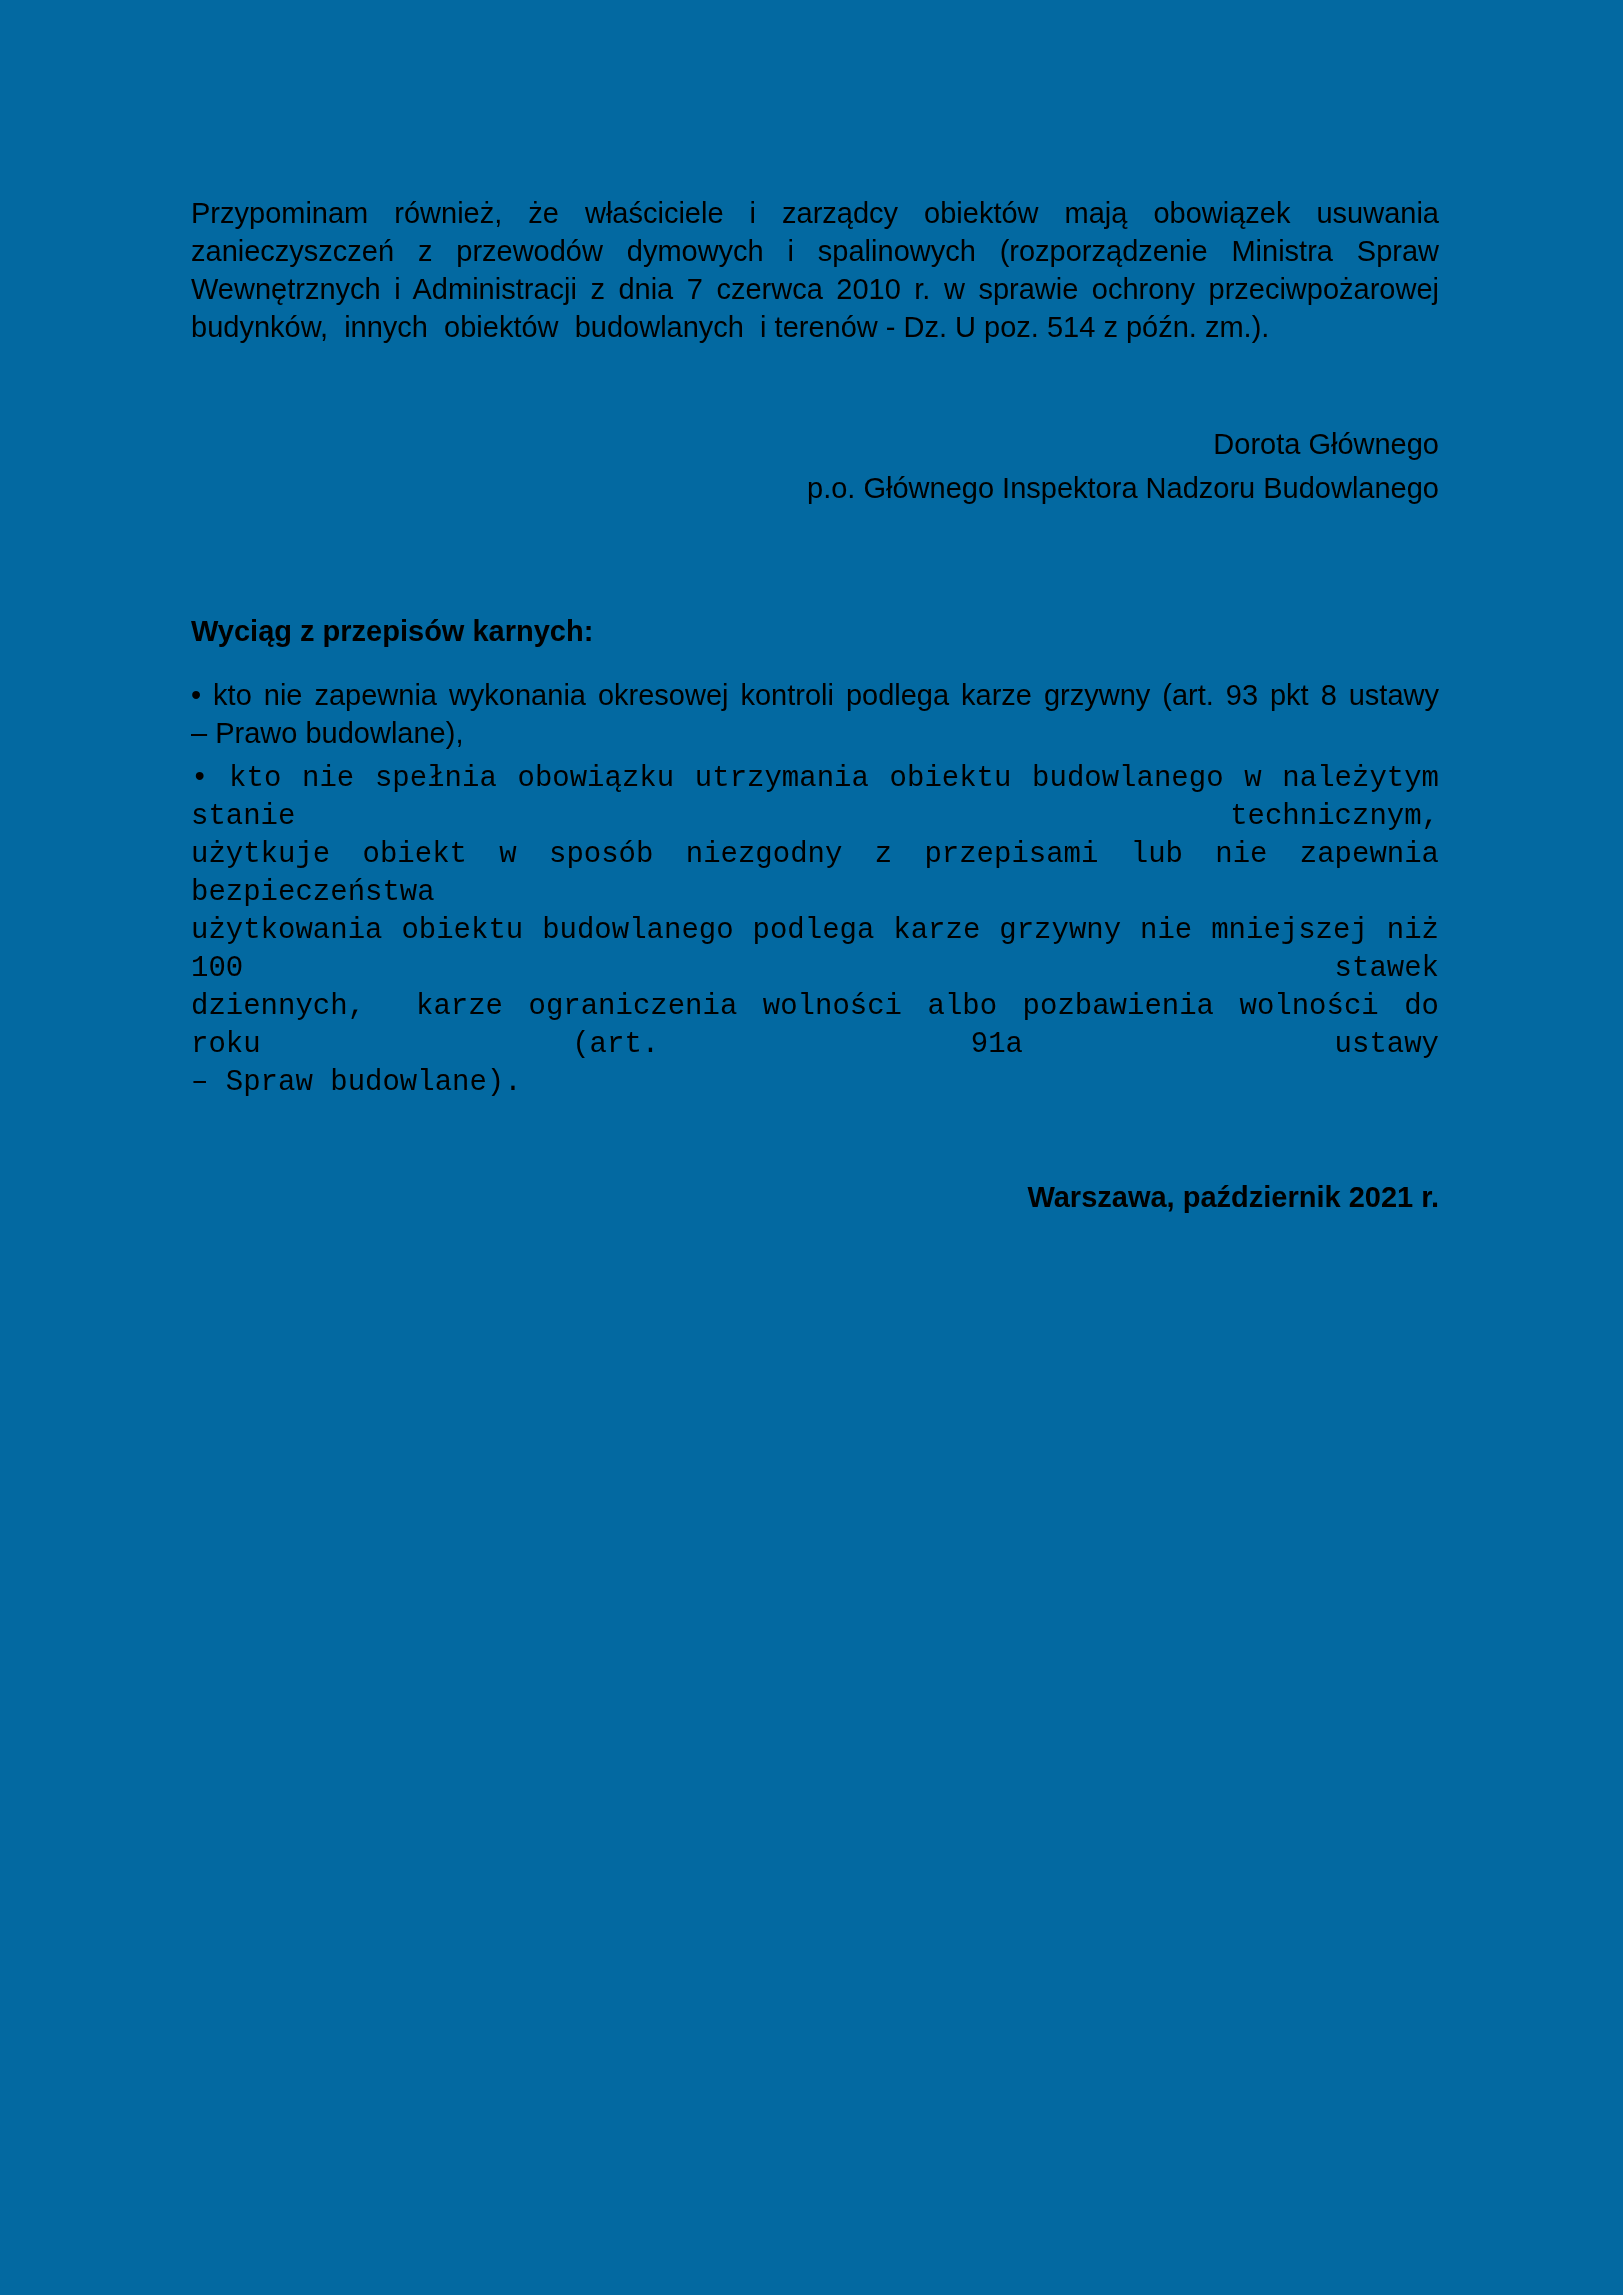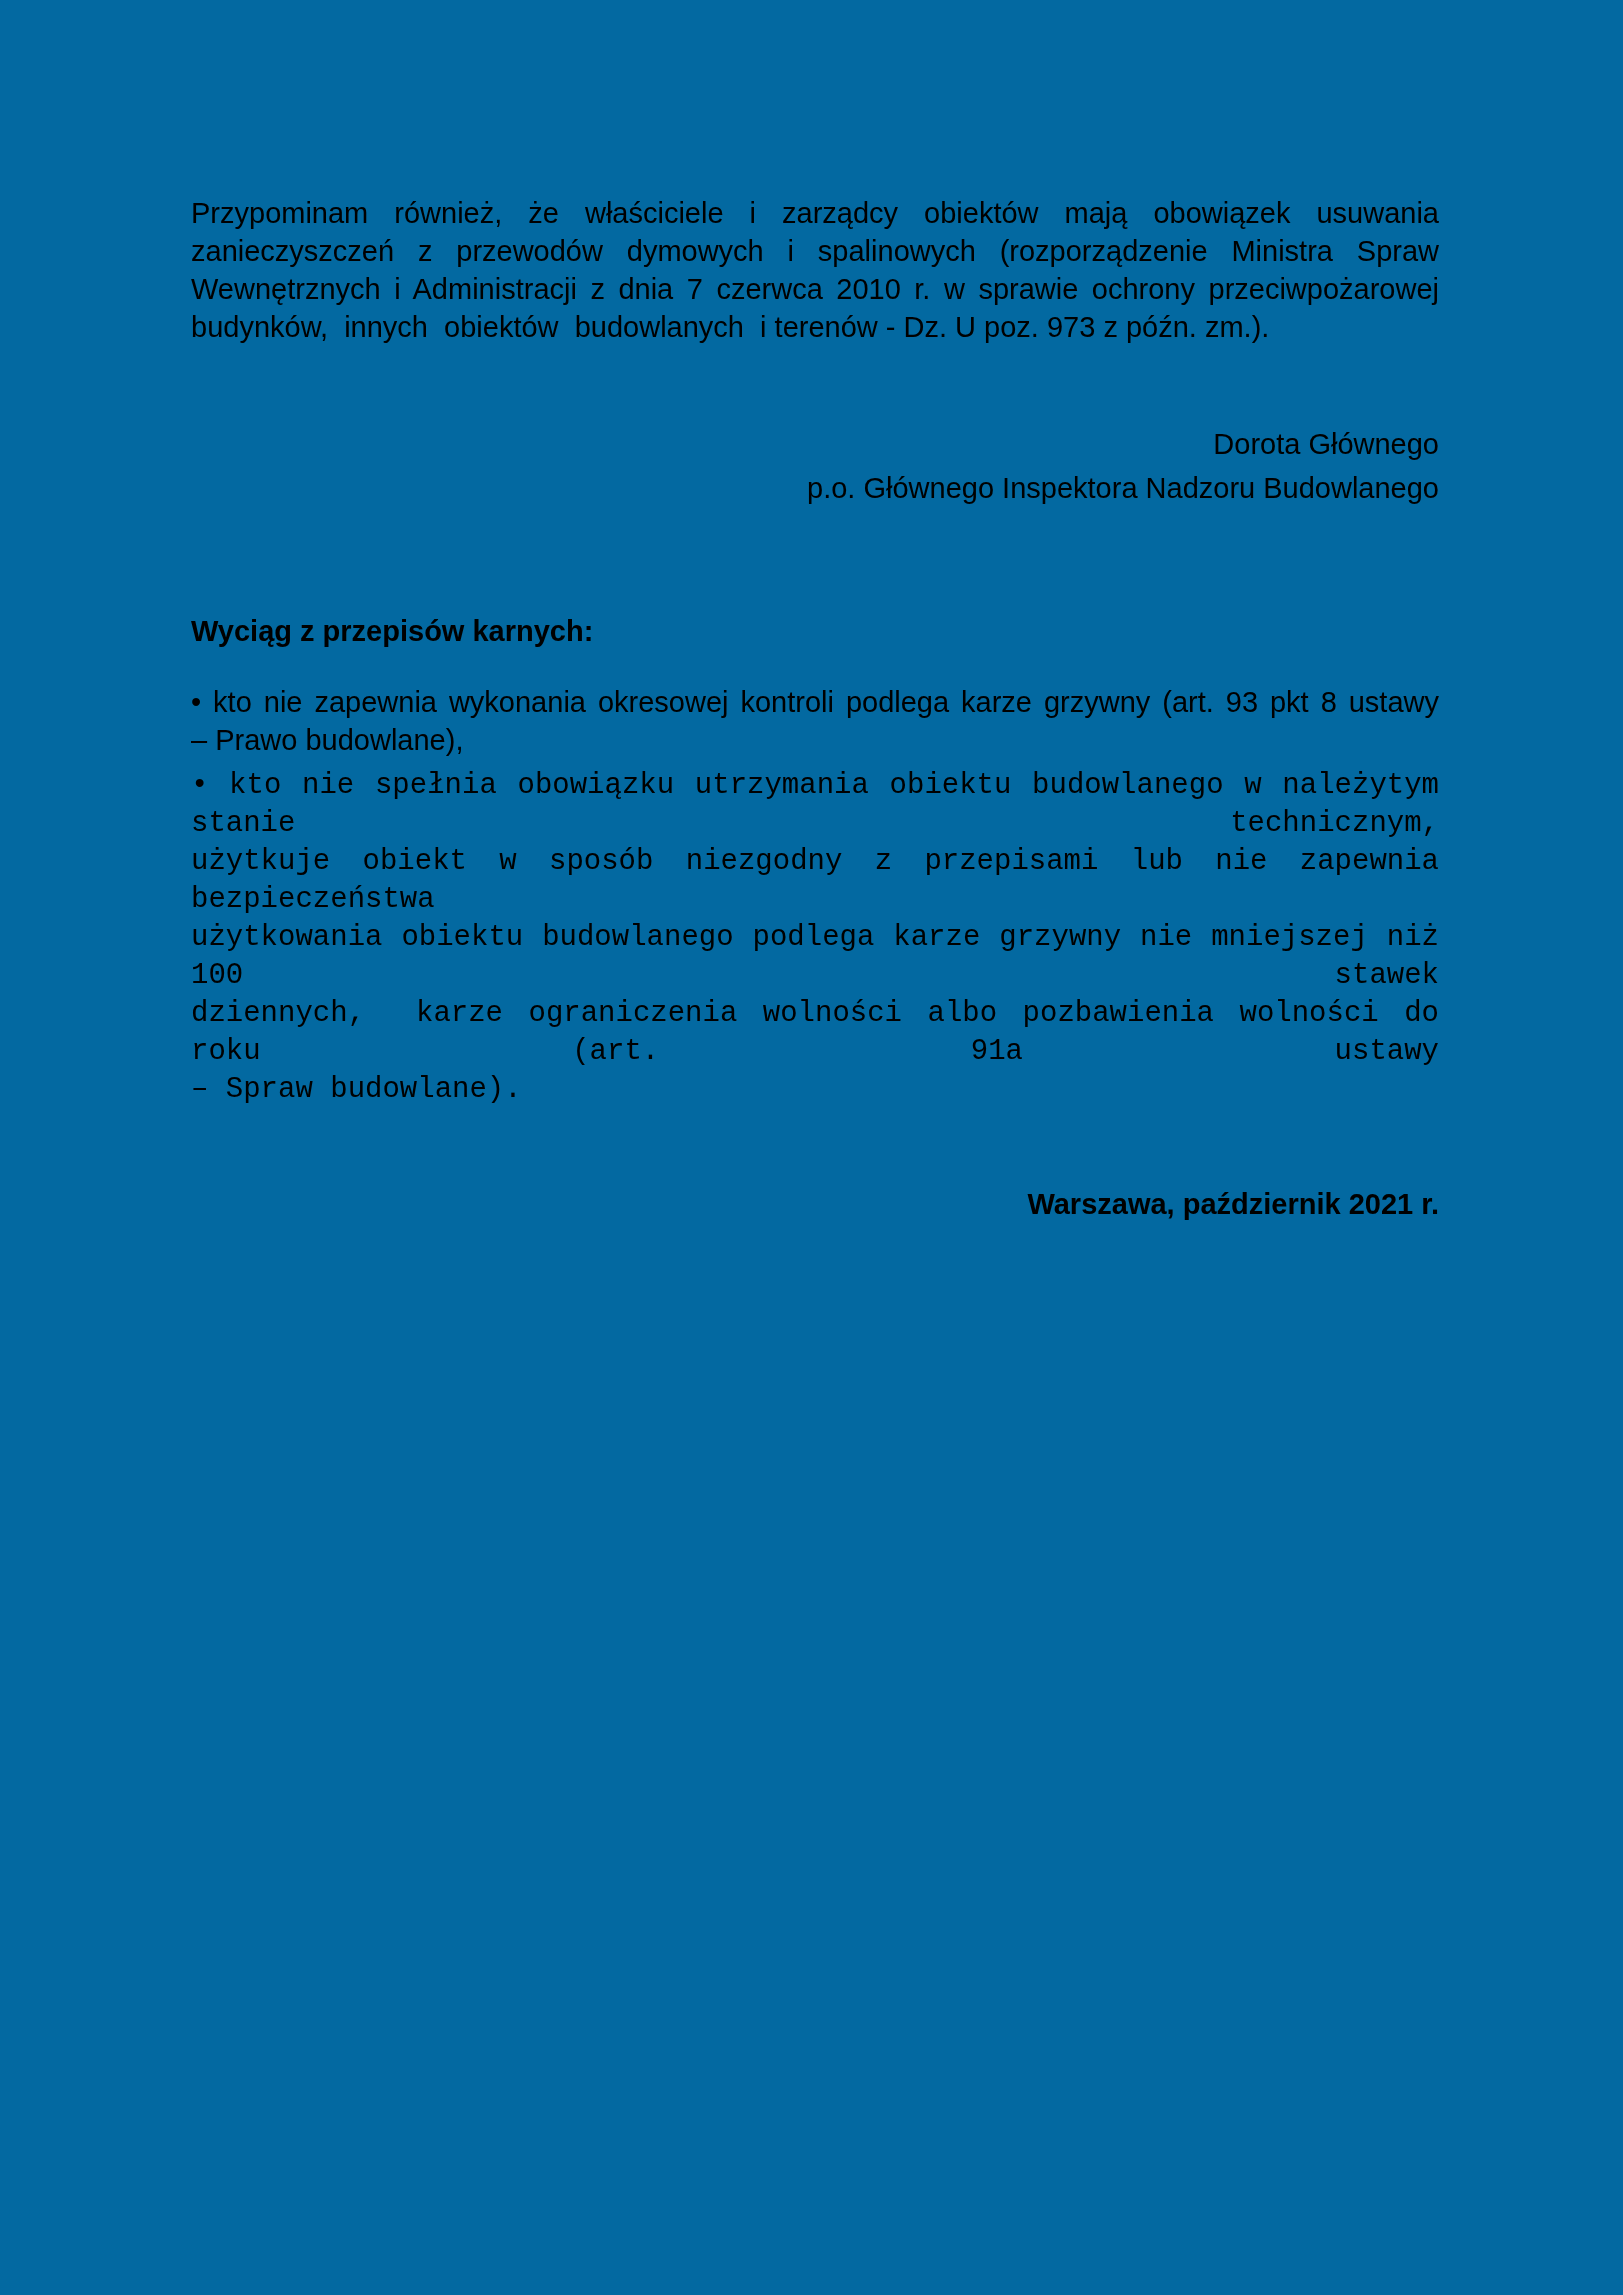--- a/index.html
+++ b/index.html
@@ -33,35 +33,35 @@
   .lline {
     text-align: left;
     white-space: pre-wrap;
   }
   .right { text-align: right; }
 
   .p1       { padding-top: 194px; }
   .sig-name { margin-top: 79px; }
   .sig-title{ margin-top: 6px; }
   .heading  { margin-top: 105px; font-weight: bold; }
-  .b1       { margin-top: 33px; }
+  .b1       { margin-top: 26px; }
   .b2       { margin-top: 8px; font-family: Liberation Mono, monospace; }
   .dateline { margin-top: 76px; font-weight: bold; }
 </style>
 </head>
 <body>
 
 <div class="page">
   <div class="content">
 
     <div class="para p1">
       <div class="jline">Przypominam również, że właściciele i zarządcy obiektów mają obowiązek usuwania</div>
       <div class="jline">zanieczyszczeń z przewodów dymowych i spalinowych (rozporządzenie Ministra Spraw</div>
       <div class="jline">Wewnętrznych i Administracji z dnia 7 czerwca 2010 r. w sprawie ochrony przeciwpożarowej</div>
-      <div class="lline">budynków,  innych  obiektów  budowlanych  i terenów - Dz. U poz. 973 z późn. zm.).</div>
+      <div class="lline">budynków,  innych  obiektów  budowlanych  i terenów - Dz. U poz. 514 z późn. zm.).</div>
     </div>
 
     <div class="sig-name right">Dorota Głównego</div>
     <div class="sig-title right">p.o. Głównego Inspektora Nadzoru Budowlanego</div>
 
     <div class="heading">Wyciąg z przepisów karnych:</div>
 
     <div class="para b1">
       <div class="jline">• kto nie zapewnia wykonania okresowej kontroli podlega karze grzywny (art. 93 pkt 8 ustawy</div>
       <div class="lline">– Prawo budowlane),</div>

